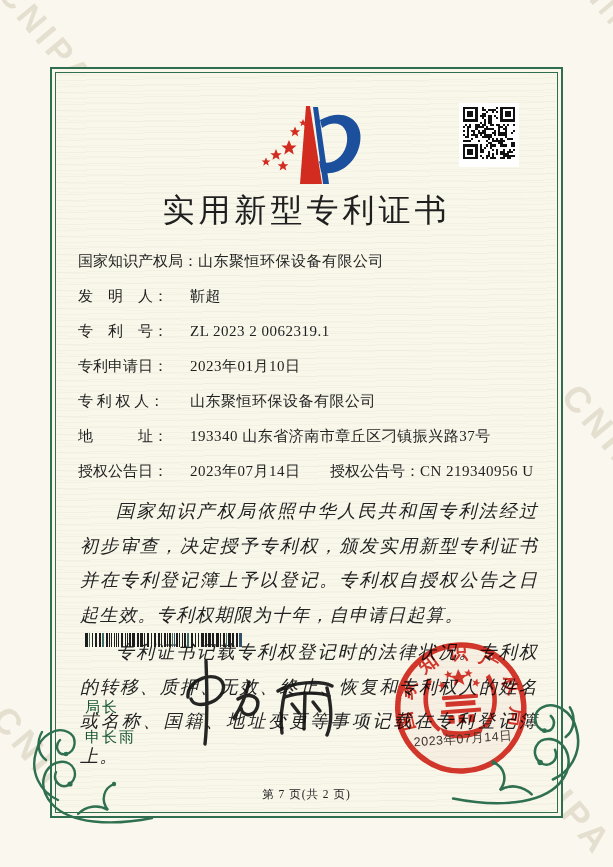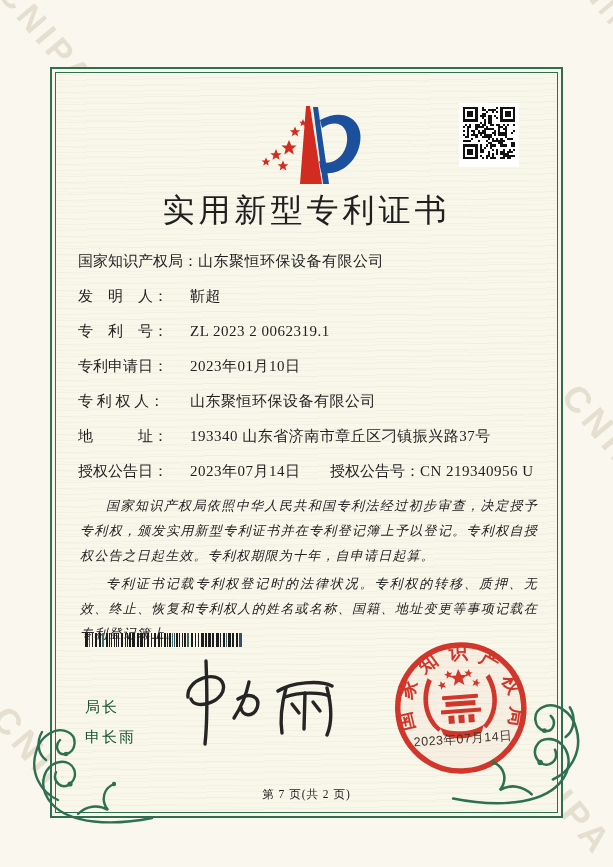--- a/index.html
+++ b/index.html
@@ -22,21 +22,21 @@
   .cert-no{position:absolute;left:78px;top:105px;font-size:13.5px;letter-spacing:1.5px;}
   .logo{position:absolute;left:243px;top:98px;}
   .qr{position:absolute;left:459px;top:103px;background:#ffffff;padding:4px;}
   .doc-title{position:absolute;left:0;top:189px;width:100%;text-align:center;
              font-size:32px;font-weight:normal;letter-spacing:4px;}
   .rows{position:absolute;left:78px;top:252px;width:460px;}
   .row{position:absolute;left:0;font-size:15px;white-space:nowrap;}
   .row .lbl{display:inline-block;min-width:112px;}
   .row .val{letter-spacing:.5px;}
   .grant-no{position:absolute;left:252px;top:0;}
-  .paras{position:absolute;left:80px;top:494px;width:458px;font-size:13px;
+  .paras{position:absolute;left:80px;top:494px;width:458px;font-size:18px;
          line-height:1.92;letter-spacing:1.2px;font-style:italic;color:#222;}
   .paras p{margin:0 0 3px 0;text-indent:2em;text-align:justify;}
   .barcode{position:absolute;left:85px;top:633px;width:158px;height:14px;
            font-size:0;white-space:nowrap;overflow:hidden;}
   .barcode i{display:inline-block;height:14px;}
   .officer{position:absolute;left:85px;top:692px;font-family:"Liberation Sans","DejaVu Sans",sans-serif;
            font-size:15px;letter-spacing:2px;line-height:2.0;color:#14532d;}
   .sig{position:absolute;left:172px;top:655px;}
   .seal{position:absolute;left:393px;top:638px;transform:rotate(-4deg);opacity:.93;
         mix-blend-mode:multiply;}

